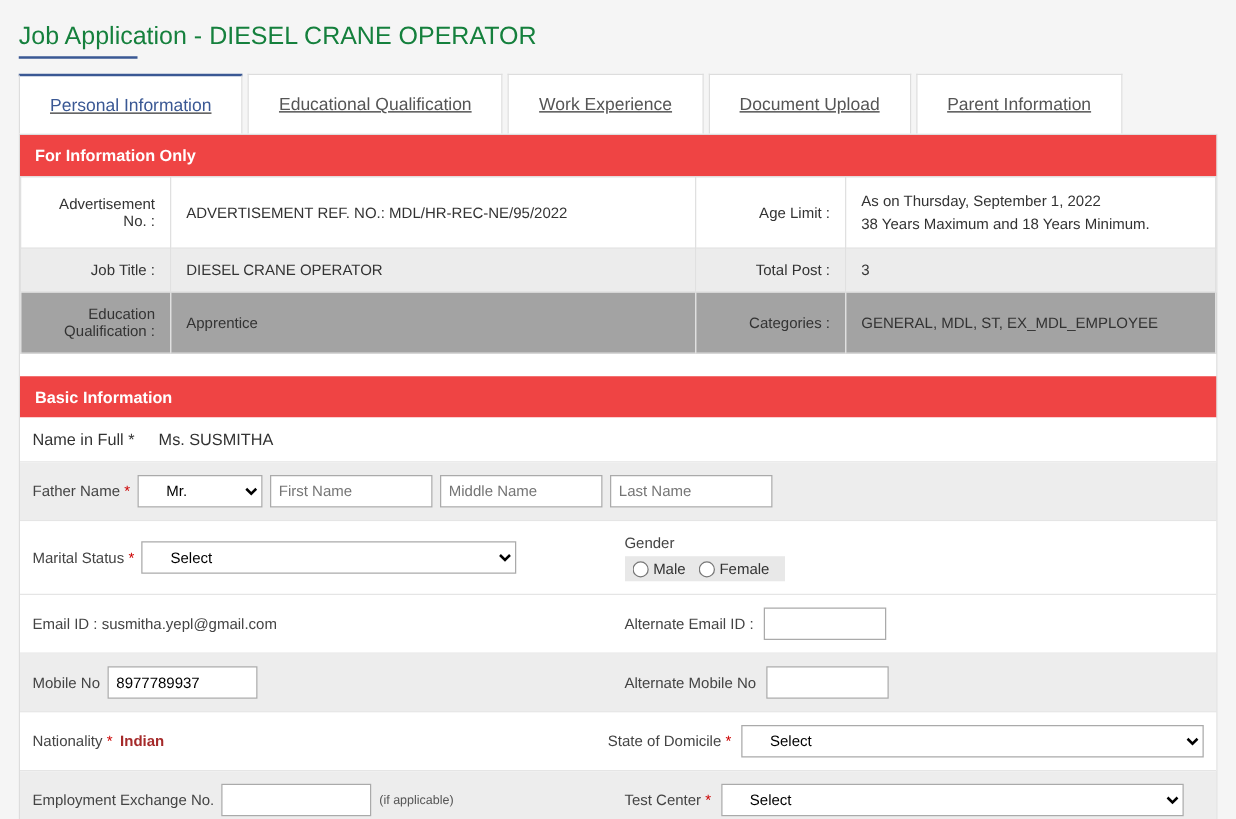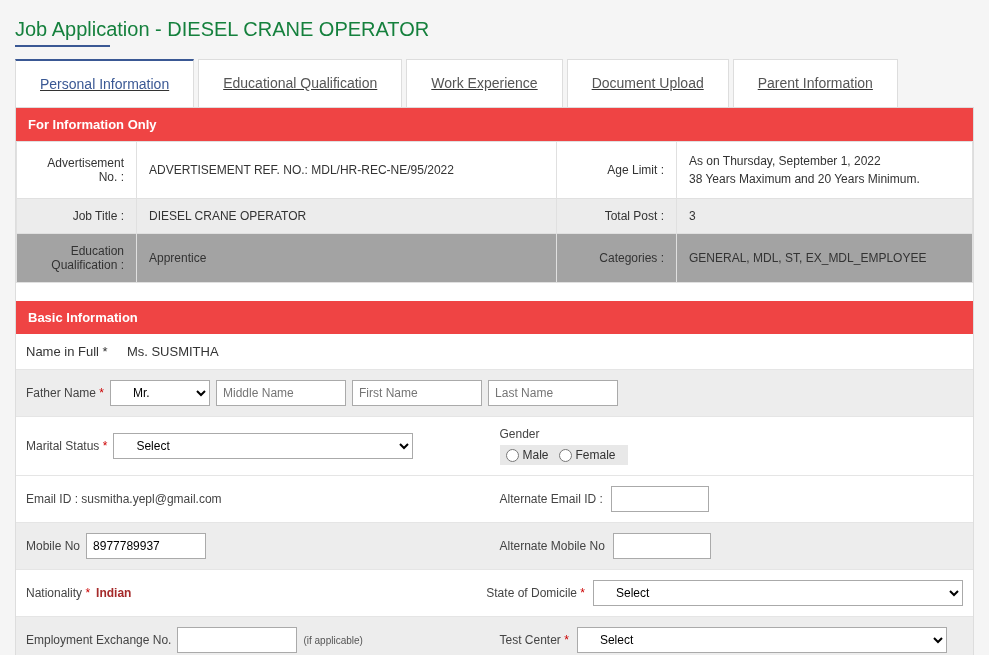--- a/index.html
+++ b/index.html
@@ -204,21 +204,21 @@
   <div class="section-header">For Information Only</div>
 
   <table class="info-table">
     <tbody>
         <tr>
       <td class="label-cell">Advertisement No. :</td>
       <td class="value-cell" style="width:420px;">ADVERTISEMENT REF. NO.: MDL/HR-REC-NE/95/2022</td>
       <td class="label-cell" style="width:80px;margin-left:29px;">Age Limit :</td>
       <td class="value-cell age-value">
         <span>As on Thursday, September 1, 2022</span><br>
-        <span>38 Years Maximum and 20 Years Minimum.</span>
+        <span>38 Years Maximum and 18 Years Minimum.</span>
       </td>
     </tr>
     <tr>
       <td class="label-cell">Job Title :</td>
       <td class="value-cell">DIESEL CRANE OPERATOR</td>
       <td class="label-cell">Total Post :</td>
       <td class="value-cell">3</td>
     </tr>
     <tr style="background:#a3a3a3;">
       <td class="label-cell">Education Qualification :</td>
@@ -242,22 +242,22 @@
   </div>
 
   <div class="form-row grey">
     <div class="col">
       <span class="form-label">
         <span>Father Name </span><span class="req">*</span>
       </span>
       <select class="salutation-select">
         <option>Mr.</option>
       </select>
+      <input type="text" class="name-input" placeholder="First Name" style="">
       <input type="text" class="name-input" placeholder="Middle Name" style="">
-      <input type="text" class="name-input" placeholder="First Name" style="">
       <input type="text" class="name-input" placeholder="Last Name" style="">
     </div>
   </div>
 
   <div class="form-row">
     <div class="col">
       <span class="form-label">
         <span>Marital Status </span><span class="req">*</span>
       </span>
       <select class="marital-select">

